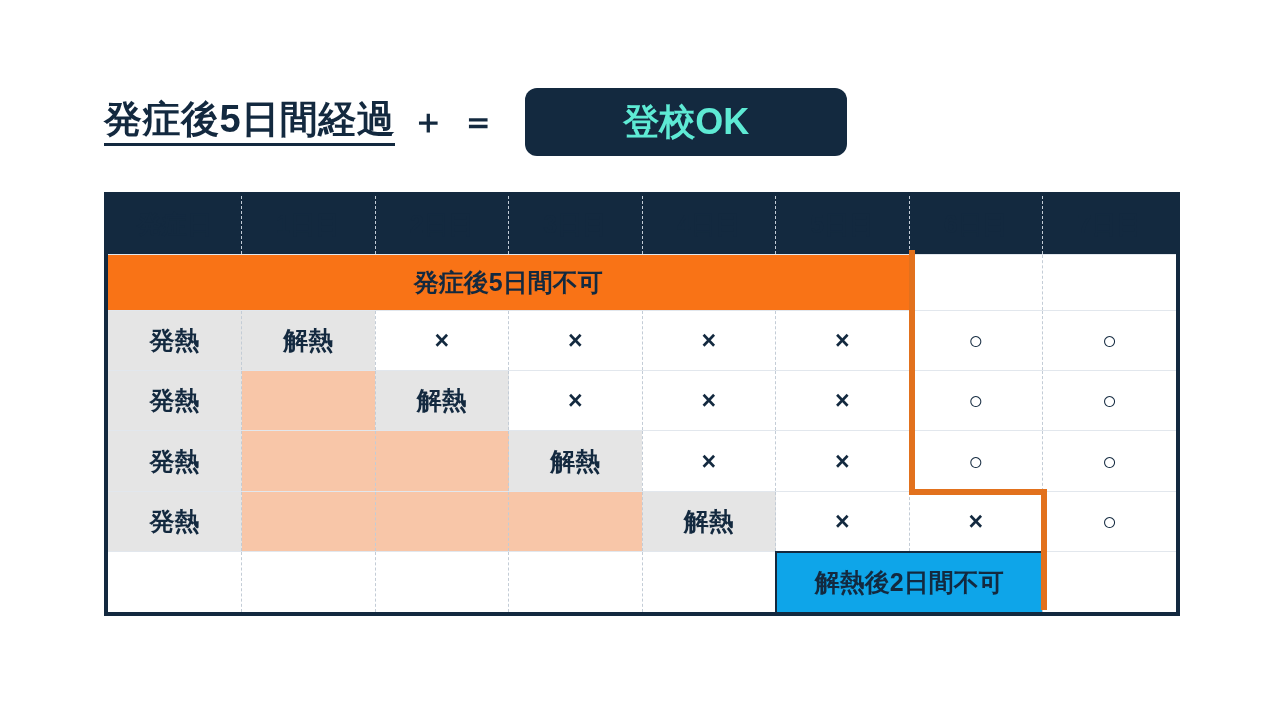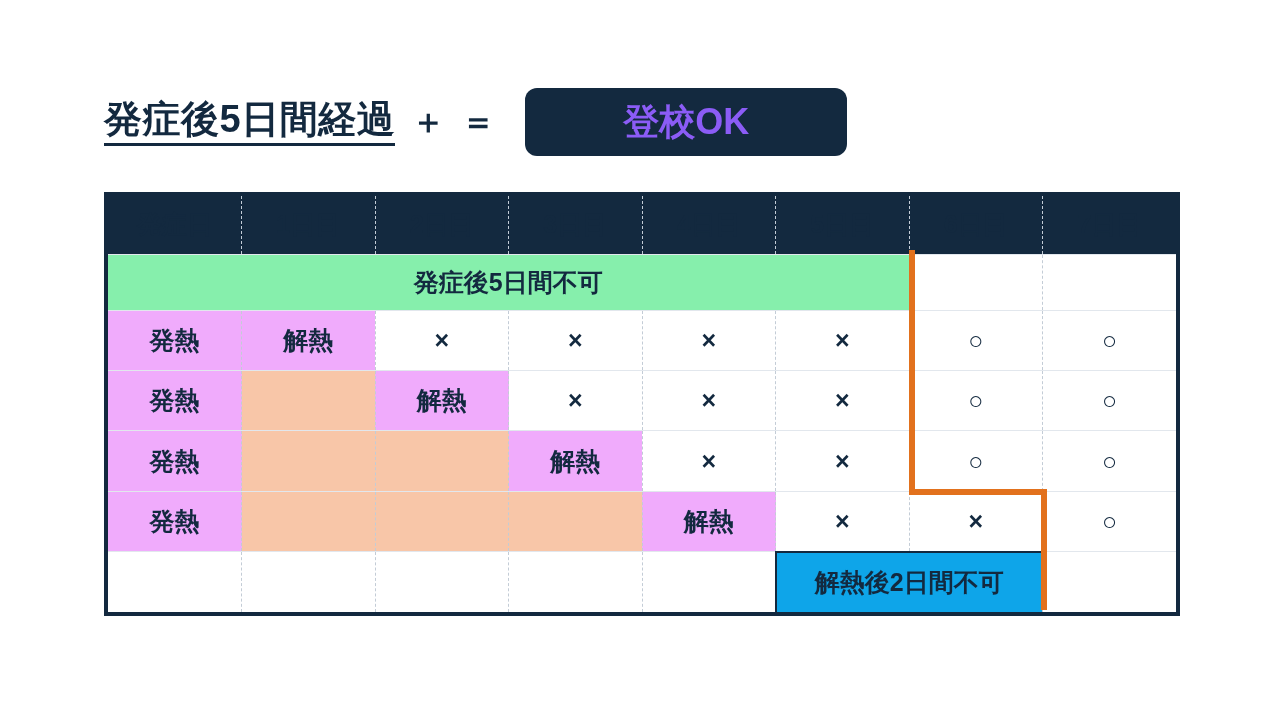--- a/index.html
+++ b/index.html
@@ -44,21 +44,21 @@
   }
   .headline-op {
     font-size: 34px;
     font-weight: 700;
     color: #13293f;
     white-space: nowrap;
   }
   #ok-badge {
     margin-left: 14px;
     background: #13293f;
-    color: #8b5cf6;
+    color: #5eead4;
     font-size: 36px;
     font-weight: 700;
     border-radius: 12px;
     width: 322px;
     height: 68px;
     display: flex;
     align-items: center;
     justify-content: center;
     white-space: nowrap;
   }
@@ -107,28 +107,28 @@
     height: 58px;
     border-right: 1px solid #8b99a8;
     border-bottom: none;
   }
   thead th:last-child { border-right: none; }
 
   tbody tr { height: 60px; }
   tbody tr.band-row { height: 56px; }
 
   td.gray-band {
-    background: #86efac;
+    background: #f97316;
     color: #13293f;
     font-size: 27px;
     font-weight: 700;
     border-right: none;
   }
   td.peach {
-    background: #f0abfc;
+    background: #e5e5e5;
   }
   td.peach-fill {
     background: #f8c6a8;
   }
   td.mark {
     font-size: 30px;
     font-weight: 400;
     color: #13293f;
   }
   td.circle {

